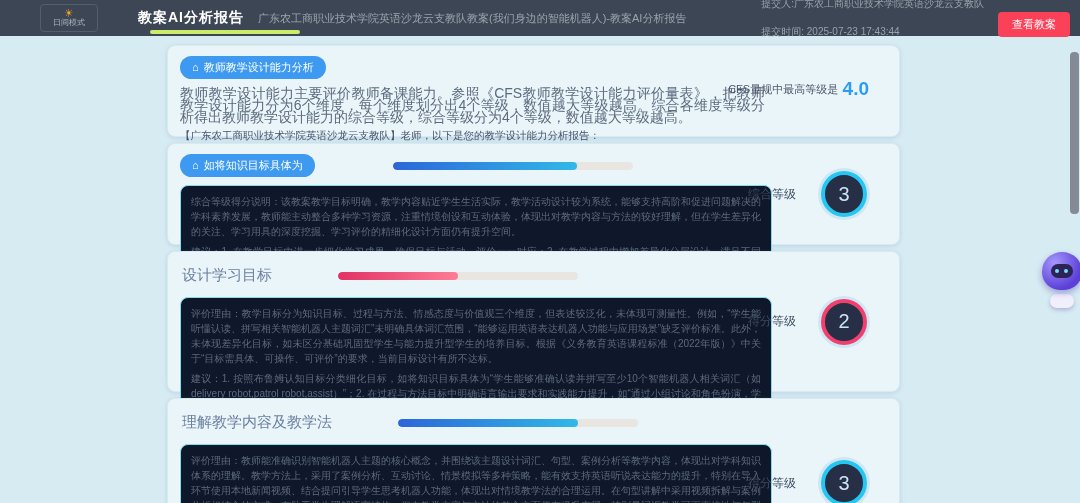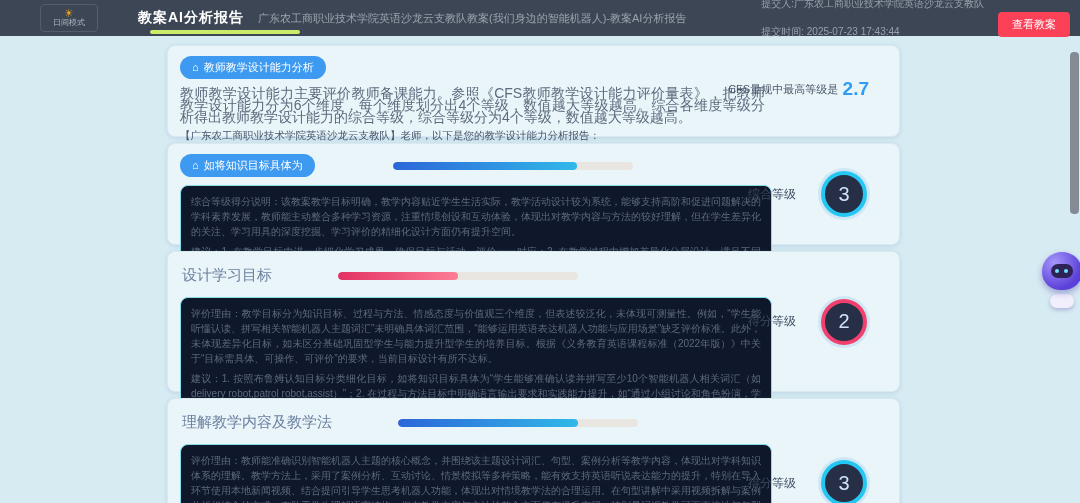--- a/index.html
+++ b/index.html
@@ -81,21 +81,21 @@
 <div class="content">
 
   <div class="card card1">
     <span class="badge">
       <span class="home-glyph">⌂</span>
       <span>教师教学设计能力分析</span>
     </span>
     <div class="desc">教师教学设计能力主要评价教师备课能力。参照《CFS教师教学设计能力评价量表》，把教师教学设计能力分为6个维度，每个维度划分出4个等级，数值越大等级越高。综合各维度等级分析得出教师教学设计能力的综合等级，综合等级分为4个等级，数值越大等级越高。</div>
     <div class="cfs">
       <span class="cfs-label">CFS量规中最高等级是</span>
-      <span class="cfs-value">2.7</span>
+      <span class="cfs-value">4.0</span>
     </div>
     <div class="teacher-line">【广东农工商职业技术学院英语沙龙云支教队】老师，以下是您的教学设计能力分析报告：</div>
   </div>
 
   <div class="card card2 sec2">
     <div class="sec-head">
       <span class="badge">
         <span class="home-glyph">⌂</span>
         <span>如将知识目标具体为</span>
       </span>

